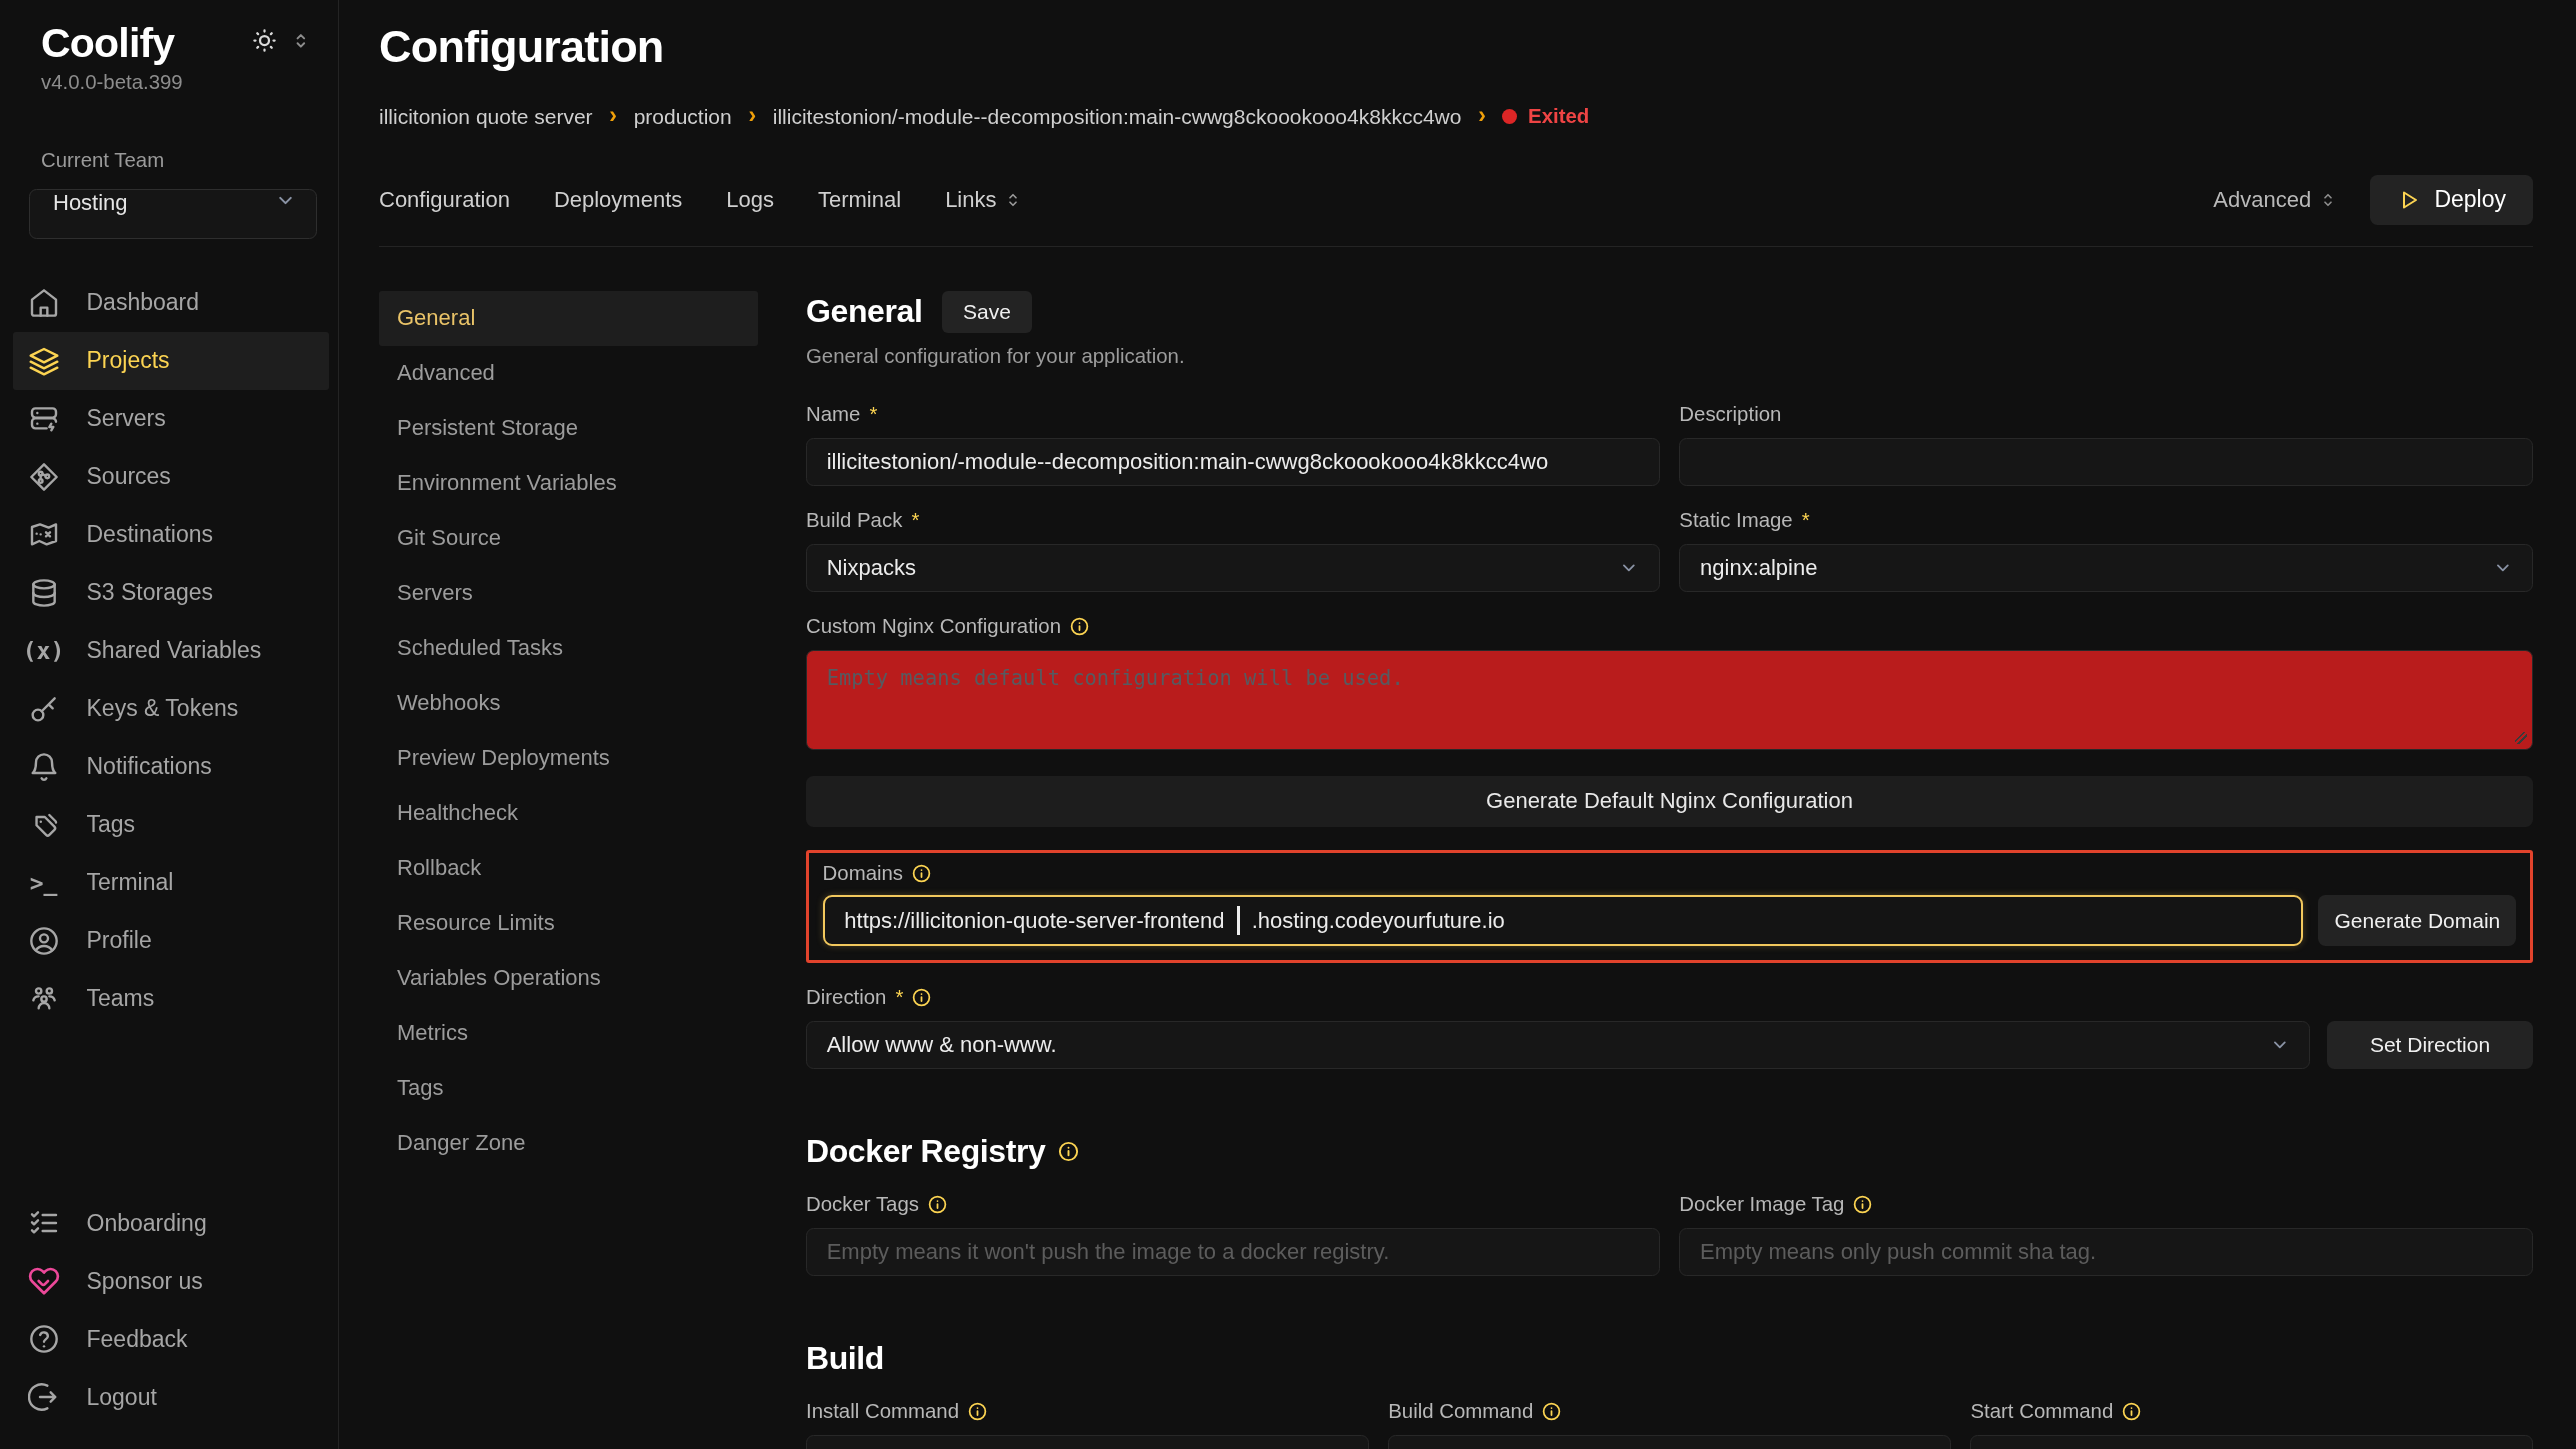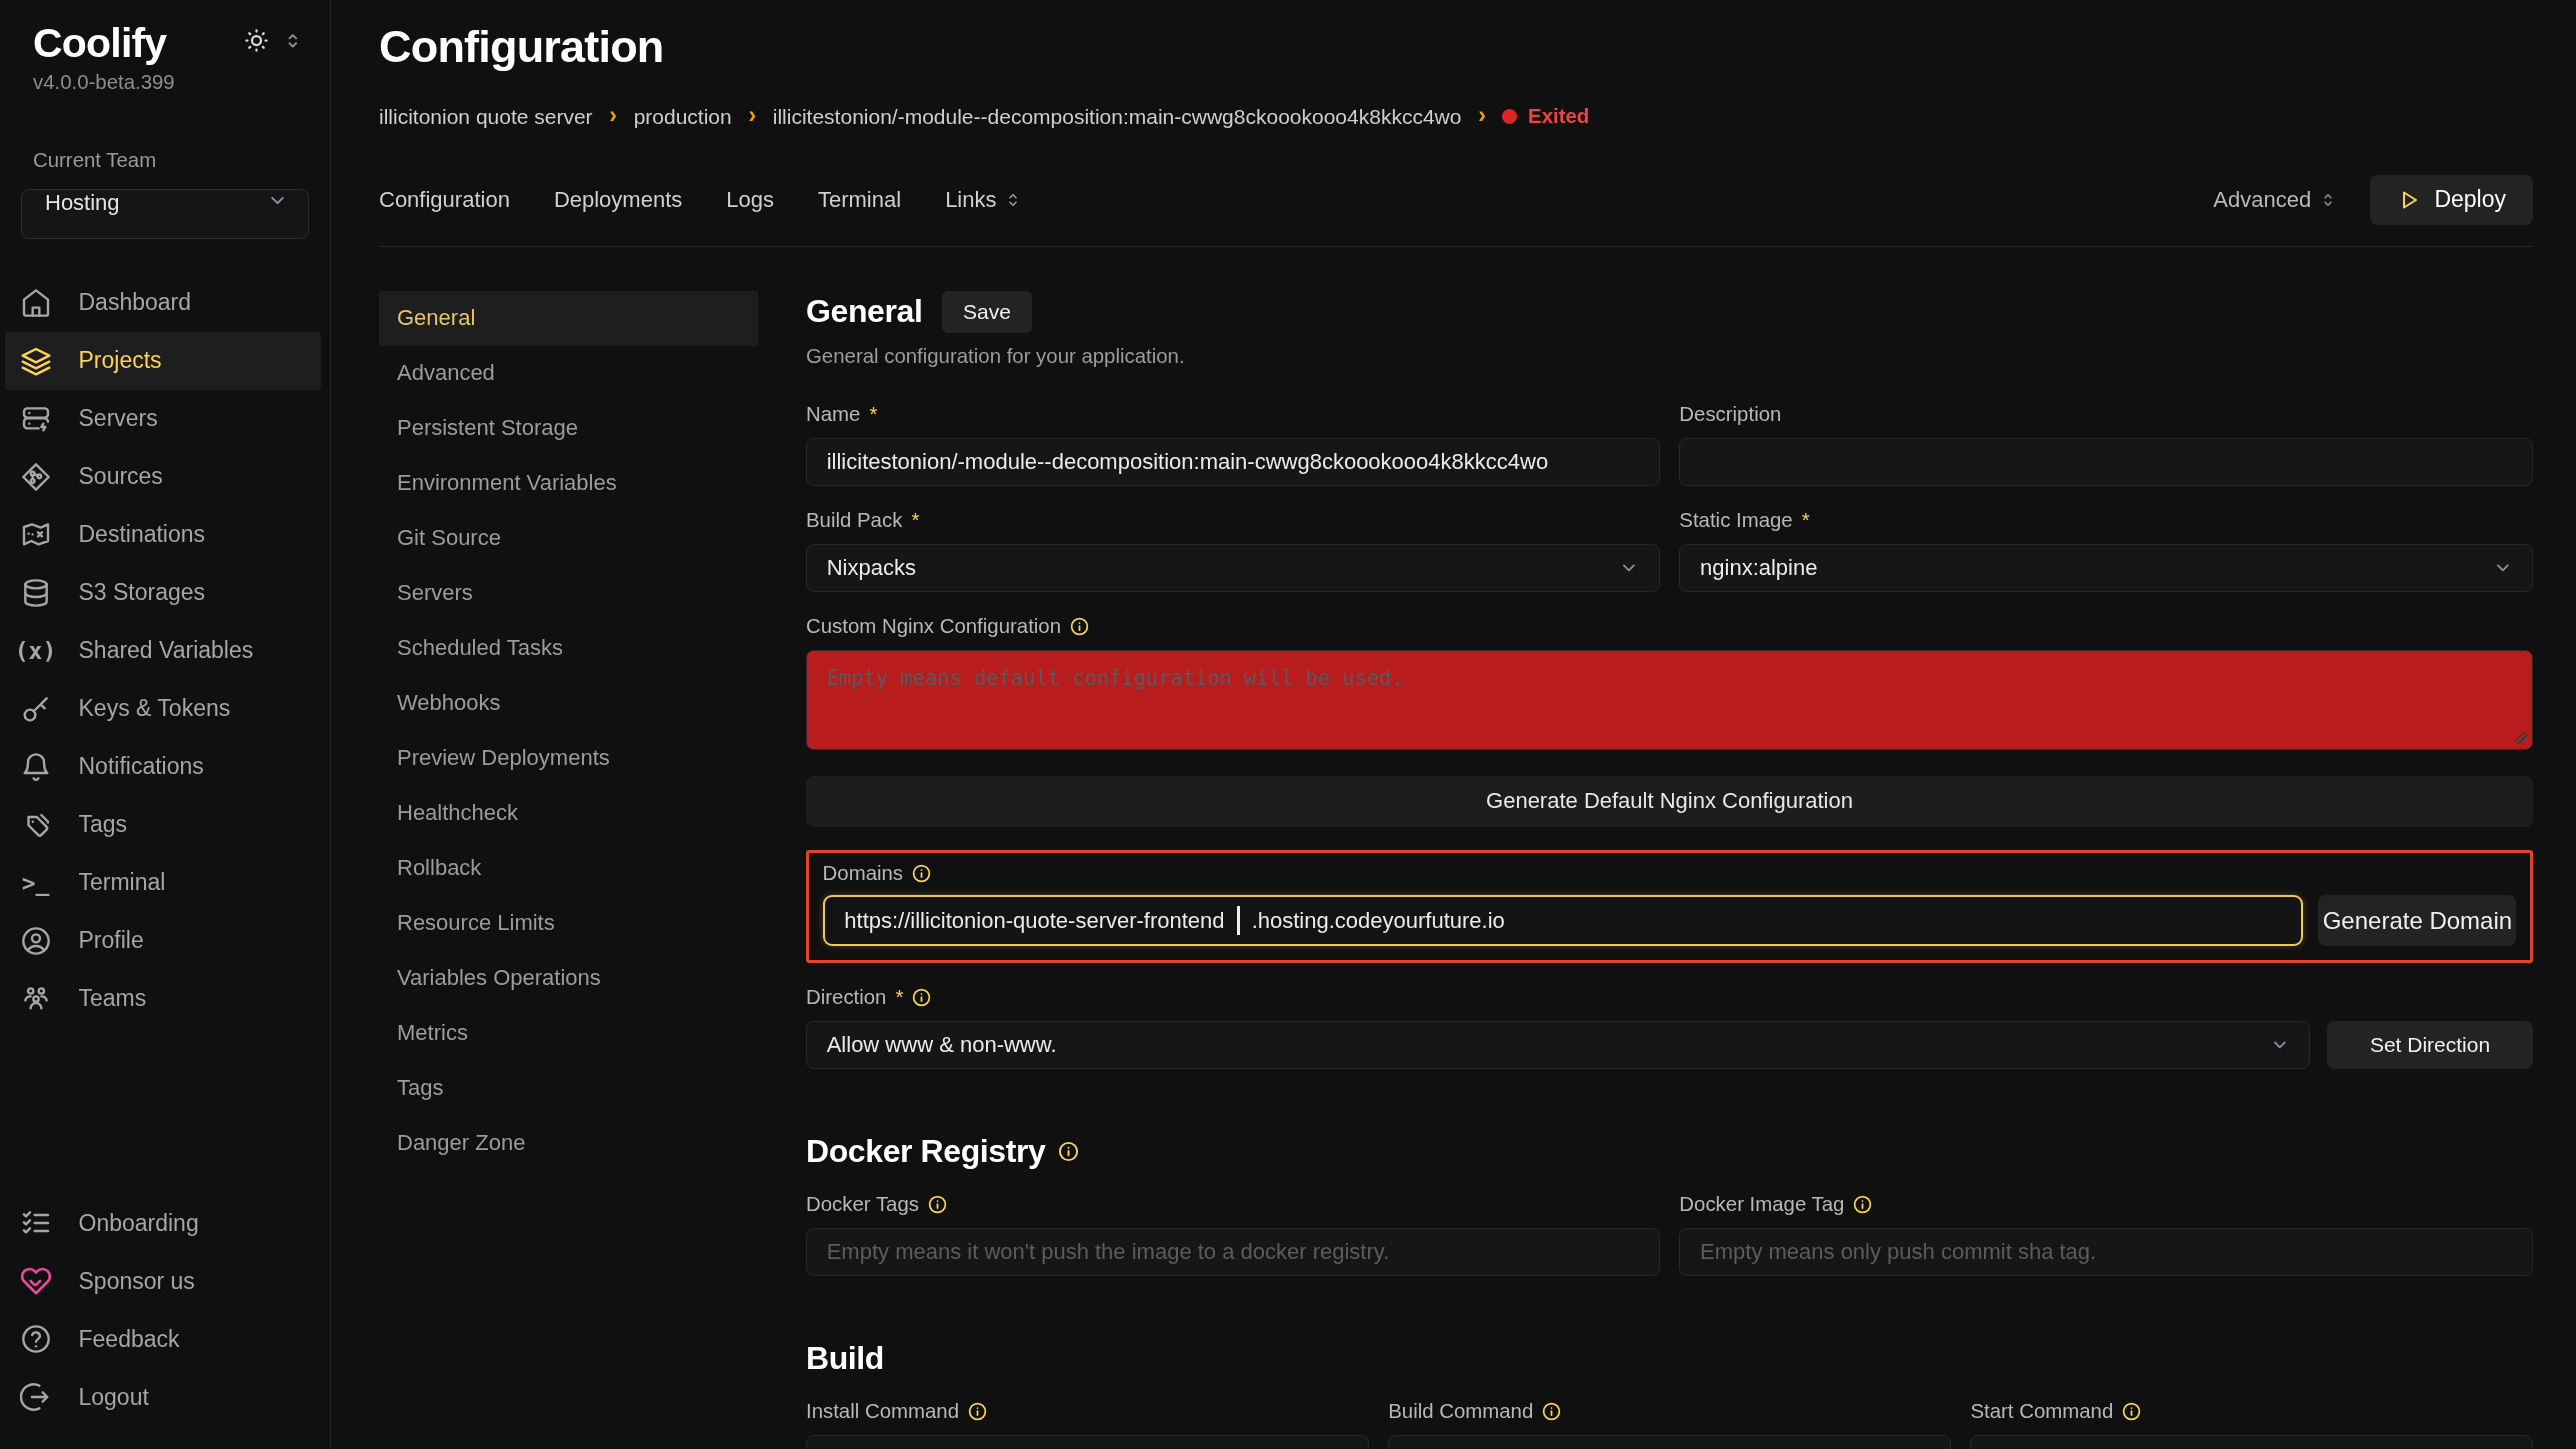--- a/index.html
+++ b/index.html
@@ -1,21 +1,21 @@
 <!DOCTYPE html>
 <html style="font-size:12px"><head>
 <meta charset="utf-8">
 <style>
   * { margin:0; padding:0; box-sizing:border-box; }
   html,body { width:2576px; height:1449px; overflow:hidden; background:#101010;
     font-family:"Liberation Sans","DejaVu Sans",sans-serif; color:#e8e8e8; }
   svg { display:block; }
 
   
-  .sidebar { position:absolute; left:0; top:0; width:331px; height:1449px;
+  .sidebar { position:absolute; left:8px; top:0; width:331px; height:1449px;
     border-right:1.5px solid #242424; padding:19.7px 0 23px 0; display:flex; flex-direction:column; }
   .brand-row { display:flex; align-items:flex-start; justify-content:space-between; padding:0 27px 0 33px; }
   .brand { font-size:41px; font-weight:bold; color:#fff; letter-spacing:-0.8px; }
   .brand-icons { display:flex; align-items:center; gap:13.6px; margin-top:7.6px; }
   .version { padding:4.5px 33px 0 33px; font-size:20.4px; color:#8d8d8d; }
   .team-label { padding:55px 33px 0 33px; font-size:20.4px; color:#9a9a9a; }
   .team-select { margin:16.7px 21px 0 21px; height:50px; background:#151515; border:1.5px solid #2e2e2e;
     border-radius:7.6px; display:flex; align-items:flex-start; justify-content:space-between;
     padding:0 19.7px 0 23px; font-size:22px; color:#e5e5e5; cursor:pointer; }
   .nav { margin-top:35px; display:flex; flex-direction:column; }
@@ -78,21 +78,21 @@
       transparent 9.8px, #3a3a3a 9.8px, #3a3a3a 11.4px, transparent 11.4px); pointer-events:none; }
   .wide-btn { margin-top:23px; width:100%; height:51px; background:#1d1d1d; border-radius:7.6px;
     display:flex; align-items:center; justify-content:center; font-size:22px; color:#e8e8e8; cursor:pointer; }
 
   .domains-box { margin-top:23px; border:3px solid #e2432c; border-radius:3px; padding:9px 13.6px 13.6px 13.6px; }
   .domains-row { display:flex; align-items:stretch; margin-top:10.6px; }
   .domain-input { flex:1; height:51px; background:#141414; border:2.3px solid #f2c85d; border-radius:9px;
     box-shadow:0 0 7.6px rgba(242,200,93,.25); display:flex; align-items:center; padding:0 19.7px;
     font-size:22px; color:#ececec; white-space:nowrap; overflow:hidden;gap:12px; }
   .caret { display:inline-block; width:2.3px; height:29px; background:#ededed; vertical-align:middle; margin:0 0 0 0.8px; }
-  .domains-row .btn { margin-left:15px; display:flex; align-items:center; justify-content:center; width:198px; border-radius:7.6px; font-size:24px; padding:0; }
+  .domains-row .btn { margin-left:15px; display:flex; align-items:center; justify-content:center; width:198px; border-radius:7.6px; font-size:21px; padding:0; }
 
   .dir-row { display:flex; align-items:stretch; }
   .dir-row .select { flex:1; }
   .dir-row .btn { margin-left:16.7px; width:206px; display:flex; align-items:center; justify-content:center; padding:0; border-radius:7.6px; font-size:21px; }
 </style>
 </head>
 <body>
 
 <div class="sidebar">
   <div class="brand-row">

